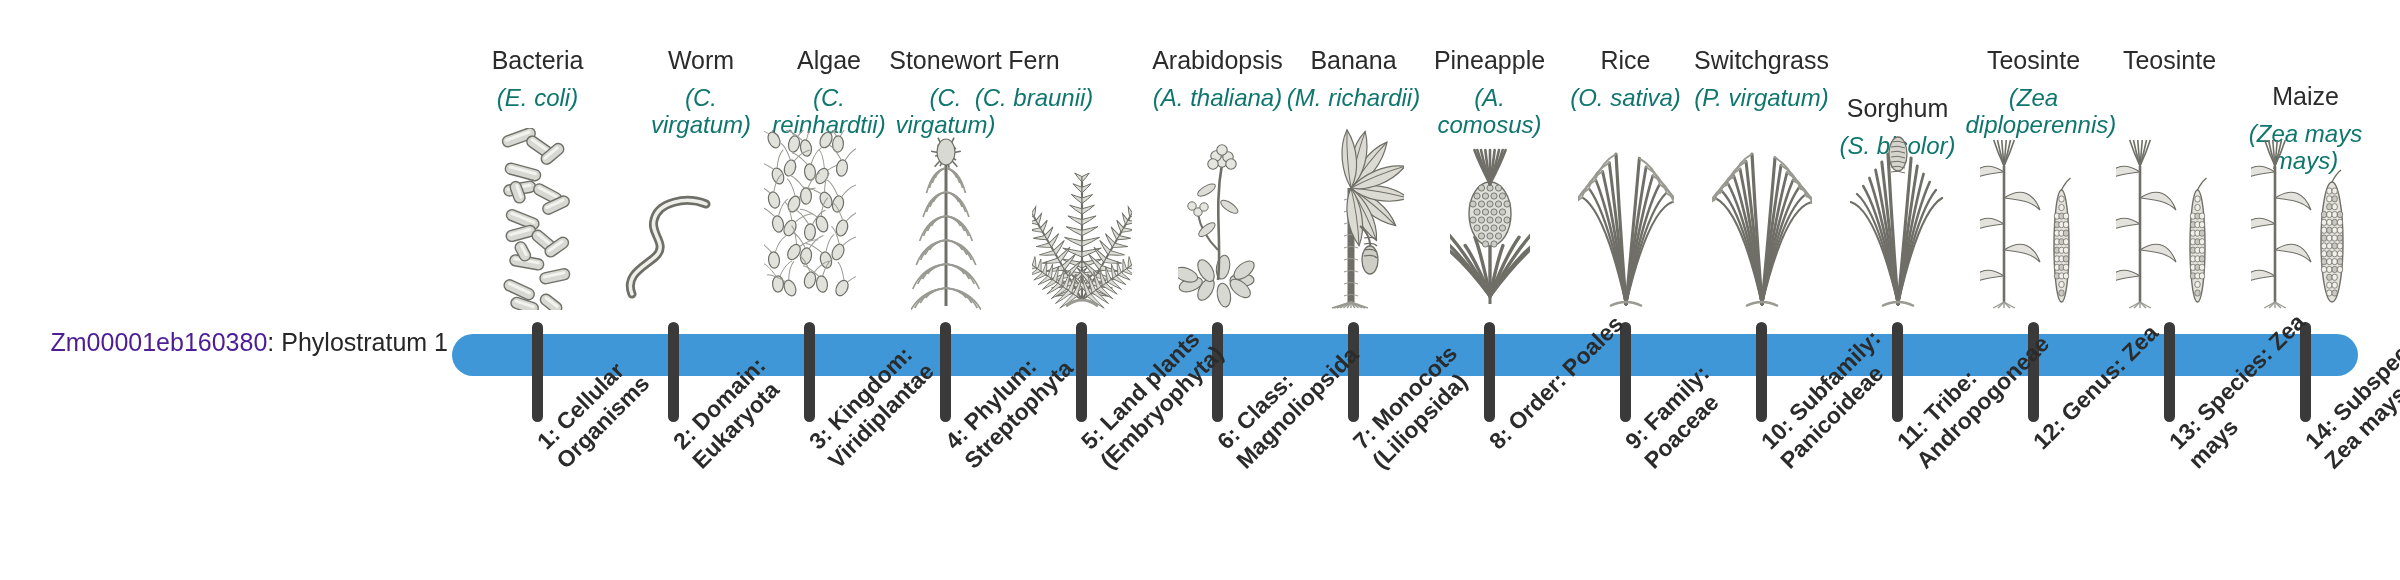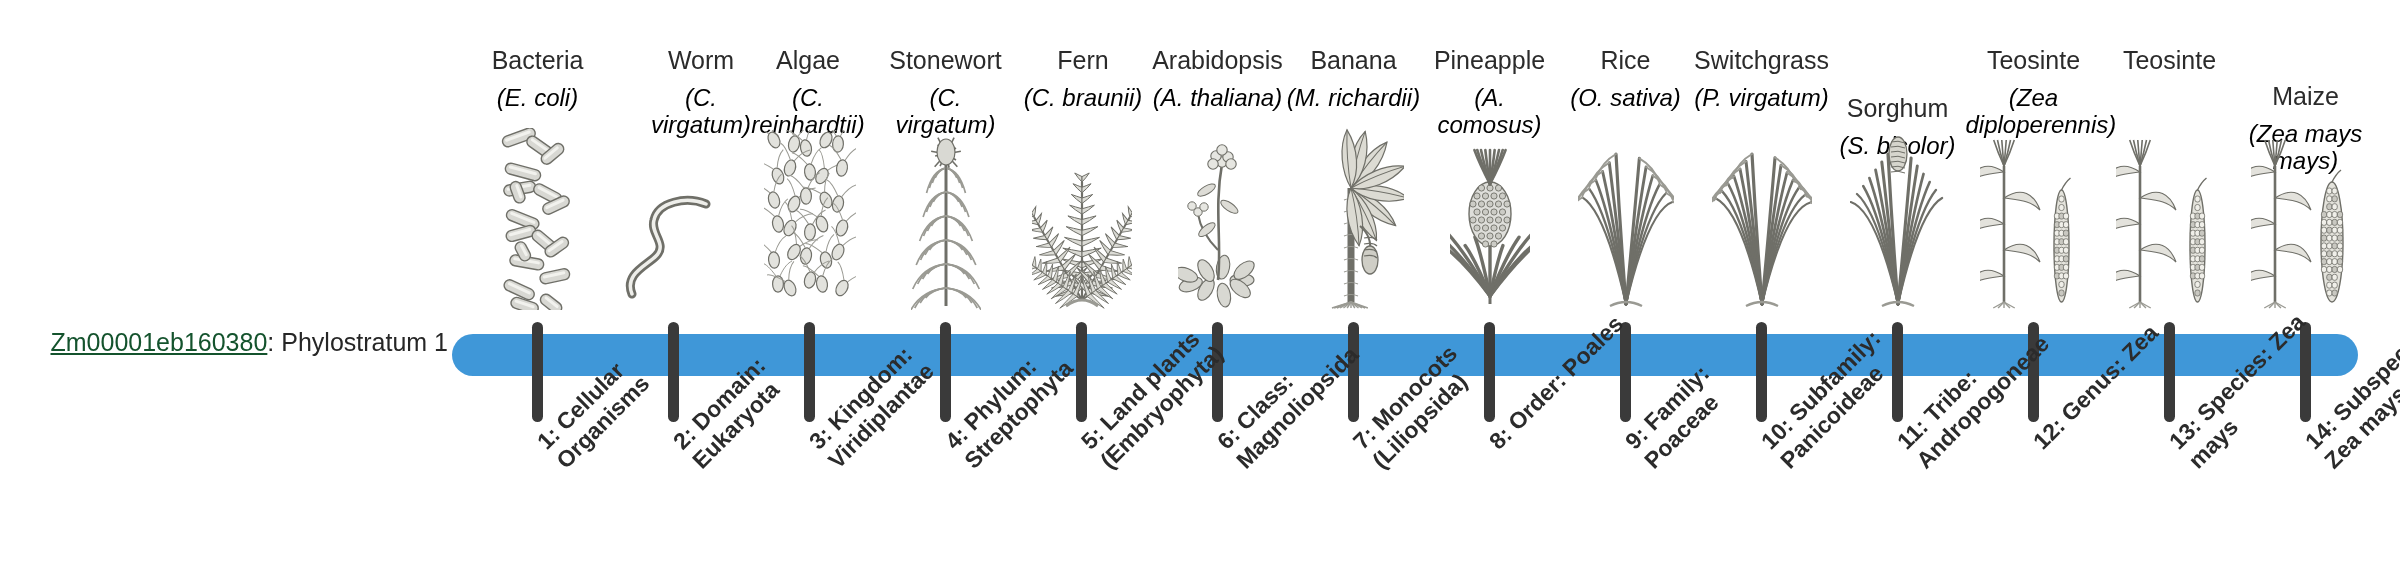--- a/index.html
+++ b/index.html
@@ -9,30 +9,30 @@
     color:#2b2b2b;overflow:hidden;position:relative;
   }
   #stage{position:relative;width:2400px;height:580px;}
 
   
   .gene-label{
     position:absolute;left:0;top:330px;width:448px;
     text-align:right;font-size:25px;color:#262626;
     white-space:nowrap;line-height:1;
   }
-  .gene-id{color:#14532d;text-decoration:underline;}
+  .gene-id{color:#4c1d95;}
 
   
   .col{position:absolute;top:46px;width:136px;}
   .col .common{
     font-size:25px;text-align:center;color:#2b2b2b;
     line-height:1.12;white-space:nowrap;
   }
   .col .sci{
-    font-size:24px;font-style:italic;text-align:center;color:#000000;
+    font-size:24px;font-style:italic;text-align:center;color:#0f766e;
     line-height:1.12;margin-top:11px;
   }
 
   
   .art{
     position:absolute;top:160px;width:136px;height:150px;
     display:flex;align-items:flex-end;justify-content:center;
   }
   .art svg{display:block;}
 
@@ -151,21 +151,21 @@
       <div class="col" style="left: 633px;">
         <div class="common">Worm</div>
         <div class="sci">(C. virgatum)</div>
       </div>
       <div class="art" style="left: 605.5px;">
         <svg width="108" height="120" viewBox="0 0 108 120">
     <path d="M12 104 C 4 84, 26 76, 36 66 C 48 54, 30 44, 34 30 C 38 12, 66 6, 86 14" fill="none" stroke="#6f6f68" stroke-width="9" stroke-linecap="round"></path>
     <path d="M12 104 C 4 84, 26 76, 36 66 C 48 54, 30 44, 34 30 C 38 12, 66 6, 86 14" fill="none" stroke="#eeeeea" stroke-width="3.5" stroke-linecap="round"></path>
   </svg>
       </div>
-      <div class="col" style="left: 740px;">
+      <div class="col" style="left: 761px;">
         <div class="common">Algae</div>
         <div class="sci">(C. reinhardtii)</div>
       </div>
       <div class="art" style="left: 741.5px;">
         <svg width="92" height="180" viewBox="0 0 92 180">
           <g transform="translate(10,10) rotate(-25)">
       <ellipse cx="0" cy="0" rx="5.4" ry="8.2" fill="#e2e2dd" stroke="#6f6f68" stroke-width="1.2"></ellipse>
       <path d="M-2 -8 C -8 -16, -12 -20, -16 -21" fill="none" stroke="#9a9a93" stroke-width="1"></path>
       <path d="M2 -8 C 6 -17, 10 -21, 14 -23" fill="none" stroke="#9a9a93" stroke-width="1"></path>
     </g>
@@ -389,21 +389,21 @@
           <path d="M35 26 L 28.632576032518372 29.780276618317174" stroke="#6f6f68" stroke-width="1.6"></path>
           <path d="M35 26 L 24.11196413930974 28.035102187307977" stroke="#6f6f68" stroke-width="1.6"></path>
           <path d="M35 26 L 20.15267837178601 23.224860653670945" stroke="#6f6f68" stroke-width="1.6"></path>
           <path d="M35 26 L 28.632576032518372 22.21972338168283" stroke="#6f6f68" stroke-width="1.6"></path>
           <path d="M35 26 L 26.686754682103164 16.63549150458242" stroke="#6f6f68" stroke-width="1.6"></path>
           <path d="M35 26 L 26.890387738166027 9.595556109791975" stroke="#6f6f68" stroke-width="1.6"></path>
           <path d="M35 26 L 33.027872102109995 17.268613940108075" stroke="#6f6f68" stroke-width="1.6"></path>
           <ellipse cx="35" cy="24" rx="9" ry="13" fill="#d9d9d3" stroke="#6f6f68" stroke-width="1.2"></ellipse>
         </svg>
       </div>
-      <div class="col" style="left: 1015px;">
+      <div class="col" style="left: 966px;">
         <div class="common">Fern</div>
         <div class="sci">(C. braunii)</div>
       </div>
       <div class="art" style="left: 1013.5px;">
         <svg width="100" height="182" viewBox="0 0 100 182">
           <g transform="translate(50,172) rotate(0) scale(1)">
             <path d="M0 0 L0 -118" stroke="#6f6f68" stroke-width="2.2" fill="none"></path>
             <path d="M0 -10.727272727272728 q -13.364 -4 -24.298181818181817 -9 q 10.205236363636363 1.5 24.298181818181817 3.6 z" fill="#dcdcd6" stroke="#6f6f68" stroke-width="1"></path>
             <path d="M0 -10.727272727272728 q 13.364 -4 24.298181818181817 -9 q -10.205236363636363 1.5 -24.298181818181817 3.6 z" fill="#dcdcd6" stroke="#6f6f68" stroke-width="1"></path>
             <path d="M0 -21.454545454545457 q -12.428 -4 -22.596363636363638 -9 q 9.490472727272728 1.5 22.596363636363638 3.6 z" fill="#dcdcd6" stroke="#6f6f68" stroke-width="1"></path>

